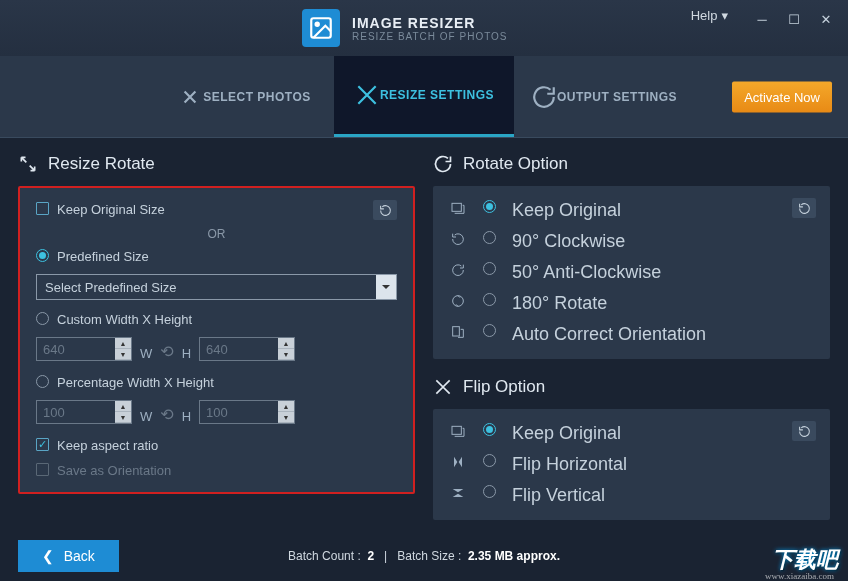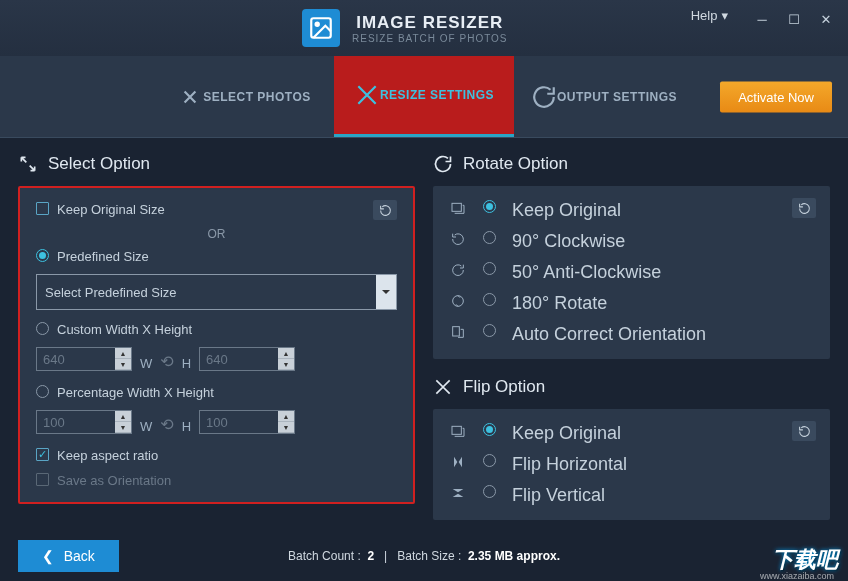--- a/index.html
+++ b/index.html
@@ -3,32 +3,32 @@
 <meta charset="utf-8">
 <style>
 * { margin: 0; padding: 0; box-sizing: border-box; font-family: 'Segoe UI', Arial, sans-serif; }
 body { width: 848px; height: 581px; background: #1a2332; color: #c5d1dc; overflow: hidden; position: relative; }
 
 
 .titlebar { height: 56px; background: linear-gradient(to bottom, #2a3648, #242f40); display: flex; align-items: center; padding: 0 12px; position: relative; }
 .logo-box { width: 38px; height: 38px; background: #1e8cd4; border-radius: 4px; display: flex; align-items: center; justify-content: center; margin-left: 290px; }
 .logo-box svg { width: 26px; height: 26px; }
 .app-title { margin-left: 12px; }
-.app-title .t1 { font-size: 17px; font-weight: 600; color: #e8eef5; letter-spacing: 1px; text-align: center; }
+.app-title .t1 { font-size: 14px; font-weight: 600; color: #e8eef5; letter-spacing: 1px; }
 .app-title .t2 { font-size: 10px; color: #7a8a9a; letter-spacing: 1px; }
 .titlebar-right { position: absolute; right: 8px; top: 8px; display: flex; align-items: flex-start; gap: 4px; }
 .help-menu { color: #d0d8e0; font-size: 13px; margin-right: 16px; display: flex; align-items: center; gap: 4px; }
 .win-btn { width: 28px; height: 22px; display: flex; align-items: center; justify-content: center; color: #c5d1dc; cursor: pointer; font-size: 13px; }
 
 
 .tabs { height: 82px; background: #2b384a; display: flex; align-items: center; justify-content: center; position: relative; border-bottom: 1px solid #394a5e; }
 .tab { flex: 0 0 180px; height: 100%; display: flex; flex-direction: row; align-items: center; justify-content: center; gap: 0; cursor: pointer; color: #9eb0c2; font-size: 12px; font-weight: 600; letter-spacing: 0.5px; }
-.tab.active { background: #b91c1c; color: #3dc1e0; border-bottom: 3px solid #2aa5c5; }
+.tab.active { background: #0f172a; color: #3dc1e0; border-bottom: 3px solid #2aa5c5; }
 .tab svg { width: 26px; height: 26px; }
-.activate-btn { position: absolute; right: 16px; top: 50%; transform: translateY(-50%); padding: 8px 18px; background: linear-gradient(to bottom, #f4a82a, #e88a15); color: #fff; border: none; border-radius: 2px; font-size: 13px; cursor: pointer; }
+.activate-btn { position: absolute; right: 16px; top: 50%; transform: translateY(-50%); padding: 8px 12px; background: linear-gradient(to bottom, #f4a82a, #e88a15); color: #fff; border: none; border-radius: 2px; font-size: 13px; cursor: pointer; }
 
 
 .main { display: flex; padding: 16px 18px 0 18px; gap: 18px; height: 392px; }
 .panel { flex: 1; }
 .panel-header { display: flex; align-items: center; gap: 10px; font-size: 17px; color: #e0e8f0; margin-bottom: 12px; }
 .panel-header svg { width: 20px; height: 20px; }
 .panel-body { background: #2b384a; border-radius: 2px; padding: 14px 16px; }
 
 
 .resize-body { border: 2px solid #d02020; position: relative; }
@@ -40,21 +40,21 @@
 .cb { border: 1px solid #5aa5c5; border-radius: 1px; }
 .cb.checked::after { content: '✓'; color: #3dc1e0; font-size: 11px; line-height: 1; }
 .cb.dim { border-color: #5a6876; }
 .rb { width: 13px; height: 13px; border: 1px solid #8a98a8; border-radius: 50%; }
 .rb.sel { border-color: #3dc1e0; }
 .rb.sel::after { content: ''; width: 7px; height: 7px; background: #3dc1e0; border-radius: 50%; }
 .or-text { text-align: center; color: #8a98a8; font-size: 12px; margin: 2px 0 8px 0; }
 .reset-btn { position: absolute; right: 0; top: -2px; width: 24px; height: 20px; background: #3a4a5e; border-radius: 2px; display: flex; align-items: center; justify-content: center; cursor: pointer; }
 .reset-btn svg { width: 13px; height: 13px; }
 
-.select-box { width: 100%; height: 36px; border: 1px solid #8a98a8; background: transparent; color: #c5d1dc; display: flex; align-items: center; padding: 0 8px; font-size: 13px; position: relative; cursor: pointer; margin-bottom: 12px; }
+.select-box { width: 100%; height: 26px; border: 1px solid #8a98a8; background: transparent; color: #c5d1dc; display: flex; align-items: center; padding: 0 8px; font-size: 13px; position: relative; cursor: pointer; margin-bottom: 12px; }
 .select-box .caret-box { position: absolute; right: 0; top: 0; width: 20px; height: 100%; background: #dce4ec; display: flex; align-items: center; justify-content: center; }
 .select-box .caret-box::after { content: ''; border: 4px solid transparent; border-top-color: #333; margin-top: 3px; }
 
 .dim-inputs { display: flex; align-items: flex-end; gap: 8px; margin-bottom: 14px; }
 .num-input { width: 96px; height: 24px; border: 1px solid #6a7888; background: transparent; display: flex; align-items: center; }
 .num-input span { flex: 1; padding: 0 6px; color: #6a7888; font-size: 13px; }
 .num-input .spinners { width: 16px; height: 100%; background: #c8d0d8; display: flex; flex-direction: column; }
 .num-input .spinners div { flex: 1; display: flex; align-items: center; justify-content: center; font-size: 7px; color: #333; border-bottom: 1px solid #aab4be; }
 .wh-label { color: #9eb0c2; font-size: 13px; }
 .link-icon { color: #6a7888; }
@@ -65,21 +65,21 @@
 .opt-row .ic svg { width: 16px; height: 16px; }
 .rotate-body, .flip-body { position: relative; }
 .rotate-body .reset-btn, .flip-body .reset-btn { top: 0; right: 0; }
 
 
 .footer { position: absolute; bottom: 0; left: 0; right: 0; height: 50px; display: flex; align-items: center; padding: 0 18px; }
 .back-btn { padding: 8px 24px; background: #1e8cd4; color: #fff; border: none; font-size: 14px; display: flex; align-items: center; gap: 10px; cursor: pointer; }
 .batch-info { position: absolute; left: 50%; transform: translateX(-50%); color: #d0d8e0; font-size: 12px; }
 .batch-info b { color: #fff; font-weight: 600; }
 .watermark-cn { position: absolute; right: 10px; bottom: 6px; font-size: 22px; font-weight: bold; color: #fff; text-shadow: 0 0 4px rgba(0,170,255,0.9), 1px 1px 2px #000; font-style: italic; }
-.watermark-url { position: absolute; right: 14px; bottom: 0; font-size: 9px; color: rgba(255,255,255,0.6); }
+.watermark-url { position: absolute; right: 14px; bottom: 0; font-size: 9px; color: rgba(255,255,255,0.6); font-family: Liberation Serif, serif; }
 
 .flip-section { margin-top: 18px; }
 </style>
 </head>
 <body>
 
 <div class="titlebar">
   <div class="logo-box">
     <svg viewBox="0 0 24 24" fill="none" stroke="#fff" stroke-width="2">
         <rect x="3" y="3" width="18" height="18" rx="2"></rect>
@@ -125,21 +125,21 @@
   <button class="activate-btn">Activate Now</button>
 </div>
 
 <div class="main">
 
   <div class="panel">
     <div class="panel-header">
       <svg viewBox="0 0 24 24" fill="none" stroke="currentColor" stroke-width="2">
           <path d="M4 4l6 6M4 4v5M4 4h5M20 20l-6-6M20 20v-5M20 20h-5"></path>
         </svg>
-      <span>Select Option</span>
+      <span>Resize Rotate</span>
     </div>
     <div class="panel-body resize-body">
 
       <div class="row">
         <span class="cb"></span>
         <span>Keep Original Size</span>
         <div class="reset-btn">
           <svg viewBox="0 0 24 24" fill="none" stroke="#c5d1dc" stroke-width="2">
               <path d="M3 12a9 9 0 1 0 3-6.7"></path>
               <path d="M3 3v6h6"></path>

